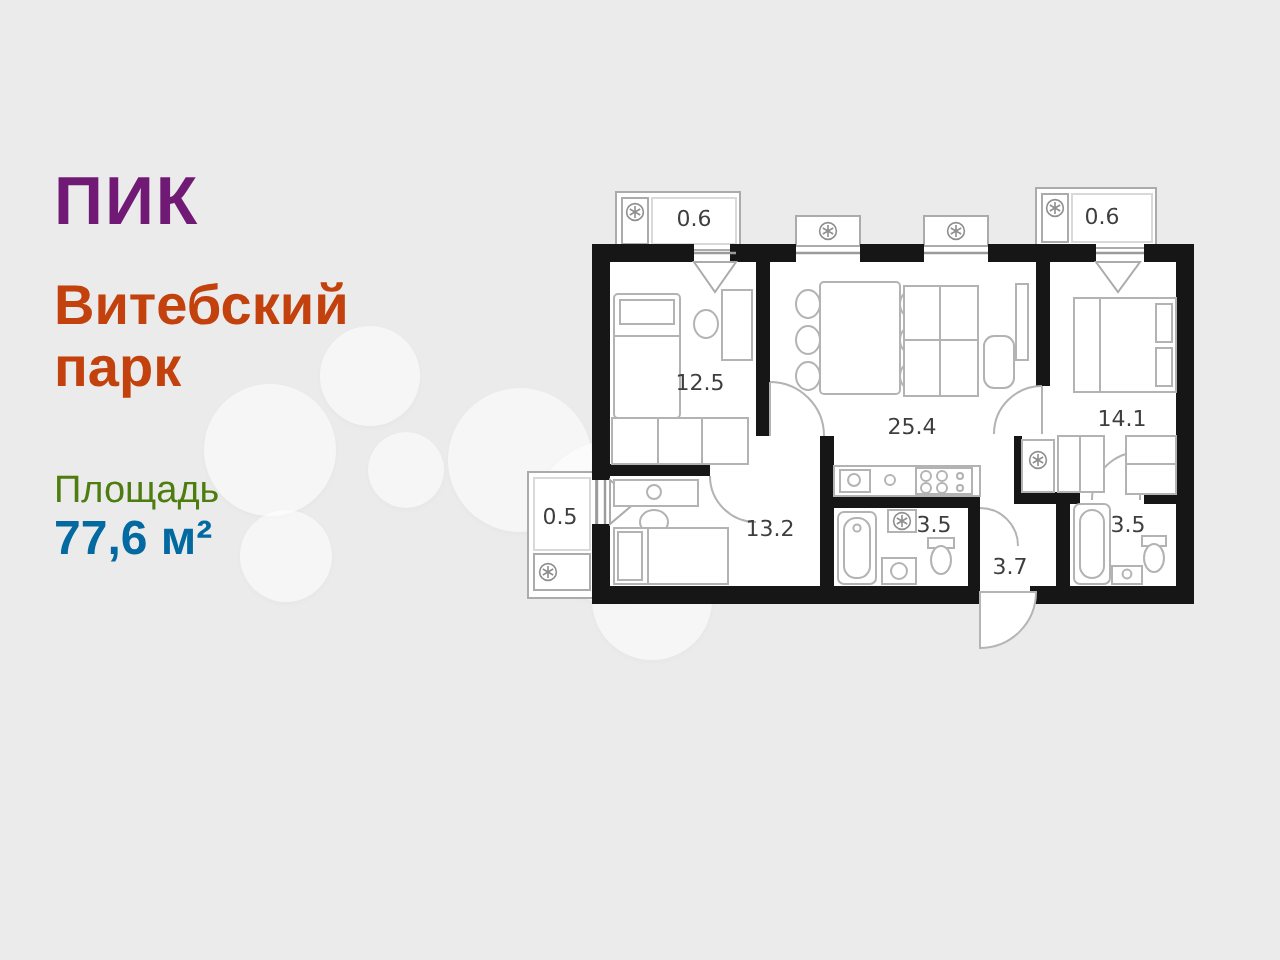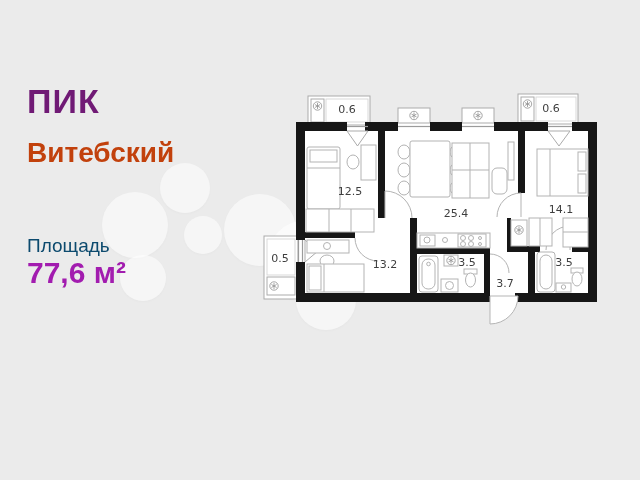--- a/index.html
+++ b/index.html
@@ -13,25 +13,25 @@
     position:absolute;left:27px;top:82px;
     font-size:34px;font-weight:700;letter-spacing:1px;
     color:#701a75;
   }
   .project{
     position:absolute;left:27px;top:137px;
     font-size:28px;line-height:31px;font-weight:700;color:#c2410c;
   }
   .area-label{
     position:absolute;left:27px;top:235px;
-    font-size:19px;color:#0c4a6e;
+    font-size:19px;color:#4d7c0f;
   }
   .area-value{
     position:absolute;left:27px;top:256px;
-    font-size:30px;font-weight:700;color:#a21caf;
+    font-size:24px;font-weight:700;color:#0369a1;
   }
   
   .wm{position:absolute;border-radius:50%;
       background:rgba(255,255,255,.55);
       box-shadow:0 1px 3px rgba(0,0,0,.025);}
   .wm.c1{left:160px;top:163px;width:50px;height:50px;}
   .wm.c2{left:102px;top:192px;width:66px;height:66px;}
   .wm.c3{left:184px;top:216px;width:38px;height:38px;}
   .wm.c4{left:224px;top:194px;width:72px;height:72px;}
   .wm.c5{left:266px;top:220px;width:82px;height:82px;}
@@ -53,20 +53,21 @@
   <div class="wm c5"></div>
   <div class="wm c6"></div>
   <div class="wm c7"></div>
   <div class="wm c8"></div>
   <div class="wm c9"></div>
 </div>
 
 <div class="logo">ПИК</div>
 <div class="project">
   <div>Витебский</div>
+  <div>парк</div>
 </div>
 <div class="area-label">Площадь</div>
 <div class="area-value">77,6 м²</div>
 
 <svg class="plan" width="640" height="480" viewBox="0 0 640 480">
   <defs>
     <g id="fan">
       <circle r="4.2" fill="#ffffff" stroke="#8f8f8f" stroke-width="0.8"></circle>
       <path d="M0,-3 L0,3 M-2.6,-1.5 L2.6,1.5 M-2.6,1.5 L2.6,-1.5" stroke="#8f8f8f" stroke-width="0.8"></path>
     </g>

